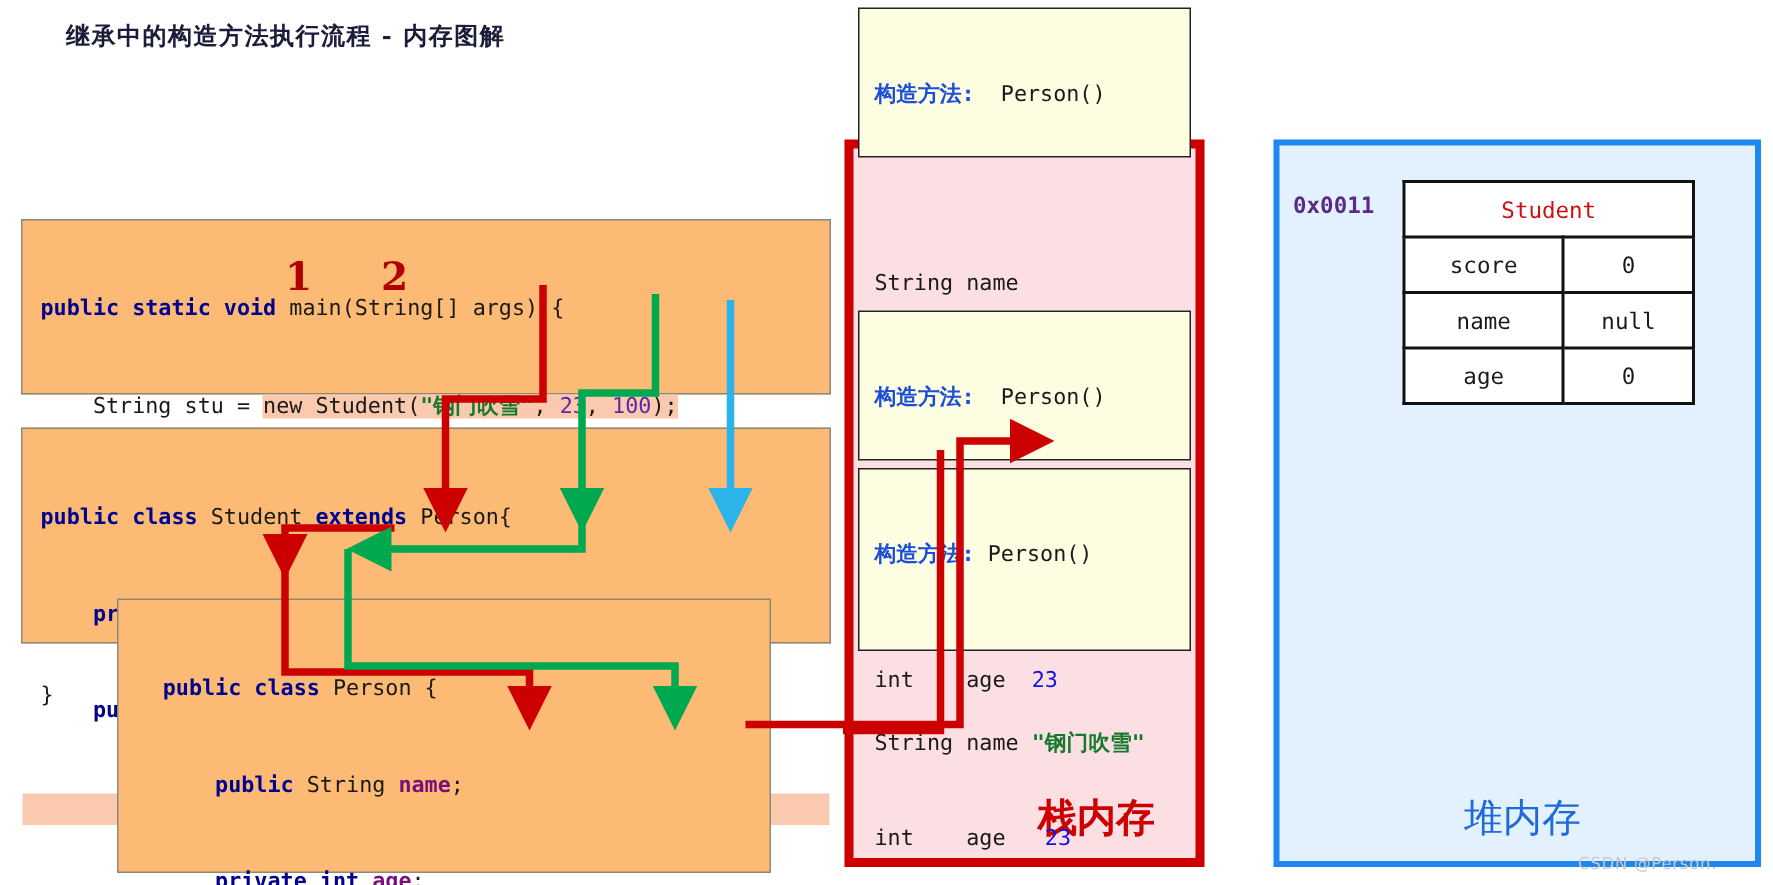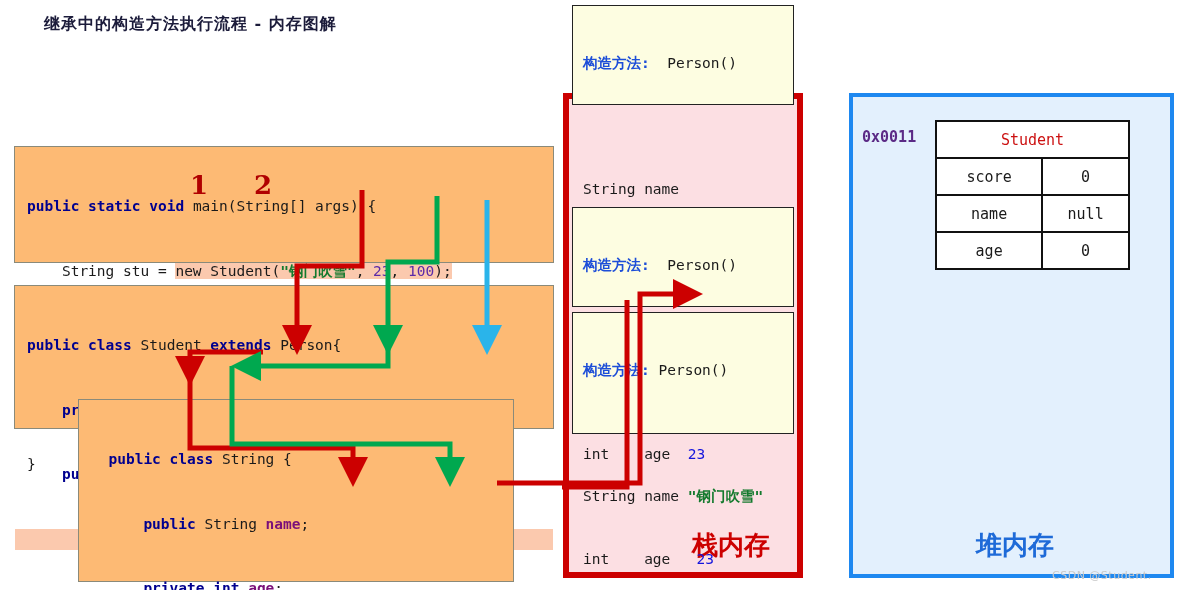--- a/index.html
+++ b/index.html
@@ -87,21 +87,21 @@
   #heap-panel{
     position:absolute;left:849px;top:93px;width:325px;height:485px;
     background:#e3f0fd;
     border:4px solid #1e88f0;
     box-sizing:border-box;
     z-index:2;
   }
   .heap-label{
     position:absolute;left:930px;top:528px;width:170px;text-align:center;
     font-family:"DejaVu Serif","Liberation Serif",serif;
-    font-size:26px;font-weight:700;color:#1e6ad8;
+    font-size:26px;font-weight:400;color:#1e6ad8;
     z-index:4;
   }
   .addr-tag{
     position:absolute;left:862px;top:128px;
     font-family:"DejaVu Sans Mono",monospace;
     font-size:15px;font-weight:bold;color:#5b2a86;
     z-index:4;
   }
   #obj-table{
     position:absolute;left:935px;top:120px;width:195px;
@@ -211,21 +211,21 @@
     <span class="ln"><span class="kw">public class </span><span class="pln">Student </span><span class="kw">extends </span><span class="pln">Person{</span></span>
     <span class="ln"><span class="pln">    </span><span class="kw">private int </span><span class="fld">score</span><span class="pln">;</span></span>
     <span class="ln"><span class="pln">    </span><span class="kw">public </span><span class="pln">Student(String name, </span><span class="kw">int </span><span class="pln">age, </span><span class="kw">int </span><span class="pln">score) {</span></span>
     <span class="ln hl"><span class="pln">        </span><span class="kw">super</span><span class="pln">(name, age);</span></span>
     
     
     
   </div>
 
   <div class="code-box" id="code-person">
-    <span class="ln"><span class="pln">  </span><span class="kw">public class </span><span class="pln">String {</span></span>
+    <span class="ln"><span class="pln">  </span><span class="kw">public class </span><span class="pln">Person {</span></span>
     <span class="ln"><span class="pln">      </span><span class="kw">public </span><span class="pln">String </span><span class="fld">name</span><span class="pln">;</span></span>
     <span class="ln"><span class="pln">      </span><span class="kw">private int </span><span class="fld">age</span><span class="pln">;</span></span>
     
     
     
     
     
   </div>
 
   <svg id="arrows" viewBox="0 0 1182 590">
@@ -274,14 +274,14 @@
     </g>
 
     <g>
       <path d="M627,300 L627,487 L562,487" stroke="#cc0000" stroke-width="5" fill="none"></path>
     </g>
   </svg>
 
   <div class="step" id="step1">1</div>
   <div class="step" id="step2">2</div>
 
-  <div class="watermark">CSDN @Student.</div>
+  <div class="watermark">CSDN @Person.</div>
 </div>
 
 </body></html>

